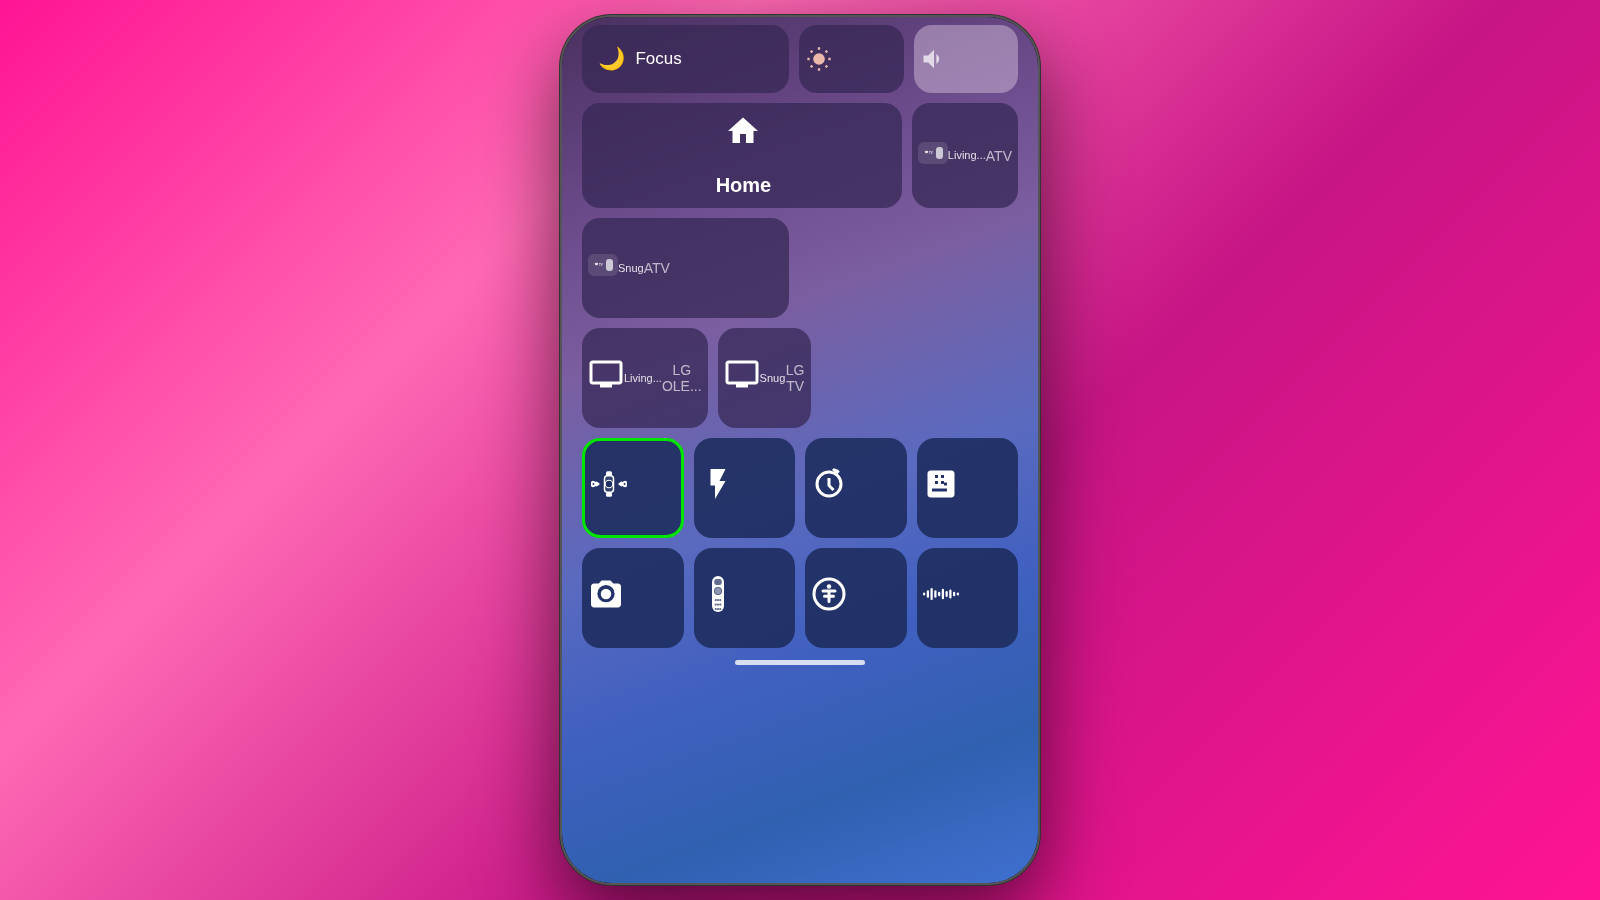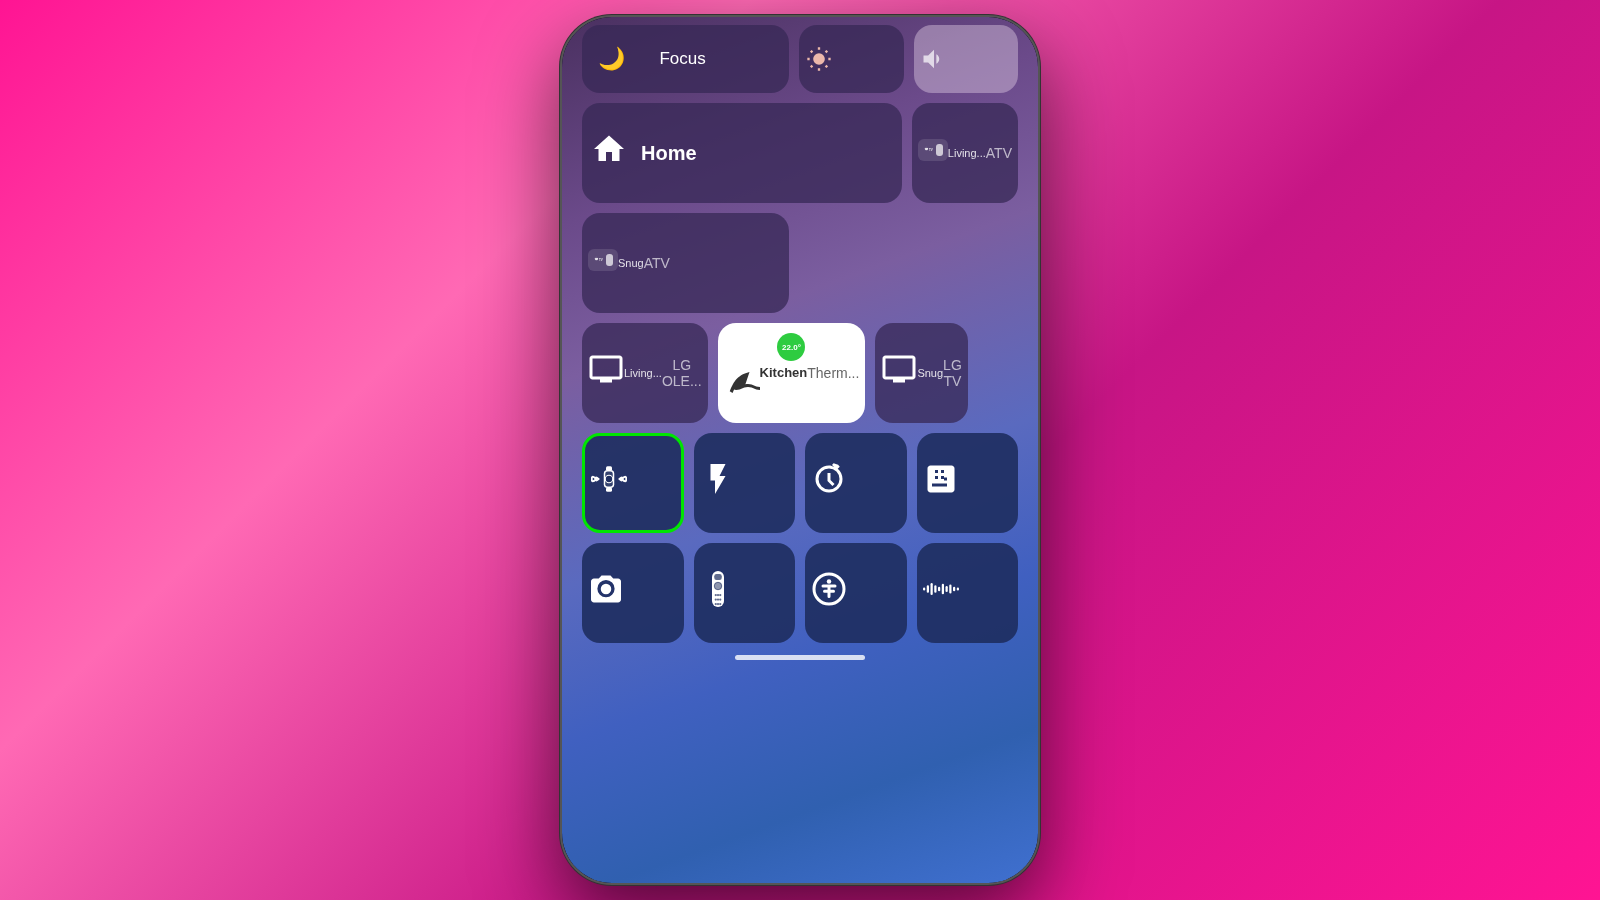--- a/index.html
+++ b/index.html
@@ -120,21 +120,21 @@
       text-align: center;
     }
 
     .tile.white-bg .tile-sublabel {
       color: #666;
     }
 
     
     .tile.home-tile {
       grid-column: span 2;
-      flex-direction: row;
+      flex-direction: column;
       justify-content: flex-start;
       padding-left: 9px;
       gap: 14px;
     }
 
     .tile.home-tile .tile-label {
       font-size: 20px;
       font-weight: 600;
       color: white;
     }
@@ -194,21 +194,21 @@
   </style>
 </head>
 <body>
 
 <div class="phone-frame">
   <div class="phone-screen">
 
     <div class="top-row">
       <div class="tile" style="flex:2; min-height:60px; flex-direction:row; gap:10px; padding-left:16px; justify-content:flex-start;">
         <span class="crescent-icon">🌙</span>
-        <span style="font-size:17px; font-weight:500; color:white;margin-left:24px;">Focus</span>
+        <span style="font-size:17px; font-weight:500; color:white;">Focus</span>
       </div>
       <div class="tile" style="flex:1; min-height:60px;">
 
         <svg viewBox="0 0 24 24" width="28" height="28" fill="rgba(255,200,180,0.9)">
           <circle cx="12" cy="12" r="5"></circle>
           <line x1="12" y1="2" x2="12" y2="4" stroke="rgba(255,200,180,0.9)" stroke-width="2"></line>
           <line x1="12" y1="20" x2="12" y2="22" stroke="rgba(255,200,180,0.9)" stroke-width="2"></line>
           <line x1="2" y1="12" x2="4" y2="12" stroke="rgba(255,200,180,0.9)" stroke-width="2"></line>
           <line x1="20" y1="12" x2="22" y2="12" stroke="rgba(255,200,180,0.9)" stroke-width="2"></line>
           <line x1="4.93" y1="4.93" x2="6.34" y2="6.34" stroke="rgba(255,200,180,0.9)" stroke-width="2"></line>
@@ -269,30 +269,20 @@
       <div class="tile">
         <div class="tile-icon">
           <svg viewBox="0 0 24 24" width="32" height="32" fill="white">
             <path d="M21 3H3c-1.1 0-2 .9-2 2v12c0 1.1.9 2 2 2h5v2h8v-2h5c1.1 0 2-.9 2-2V5c0-1.1-.9-2-2-2zm0 14H3V5h18v12z"></path>
           </svg>
         </div>
         <div class="tile-label">Living...</div>
         <div class="tile-sublabel">LG OLE...</div>
       </div>
 
-      <div class="tile white-bg">
-        <div class="temp-badge">22.0°</div>
-        <div class="tile-icon" style="margin-top:18px;">
-          <svg viewBox="0 0 24 24" width="32" height="32" fill="#555">
-            <path d="M17 8C8 10 5.9 16.17 3.82 20.82L5.71 22l1-2.3A4.49 4.49 0 008 20c4 0 4-2 8-2s4 2 8 2v-2c-4 0-4-2-8-2c-.64 0-1.2.05-1.73.12L17 8z"></path>
-          </svg>
-        </div>
-        <div class="tile-label" style="color:#333; font-weight:600;">Kitchen</div>
-        <div class="tile-sublabel" style="color:#666;">Therm...</div>
-      </div>
 
 
       <div class="tile">
         <div class="tile-icon">
           <svg viewBox="0 0 24 24" width="32" height="32" fill="white">
             <path d="M21 3H3c-1.1 0-2 .9-2 2v12c0 1.1.9 2 2 2h5v2h8v-2h5c1.1 0 2-.9 2-2V5c0-1.1-.9-2-2-2zm0 14H3V5h18v12z"></path>
           </svg>
         </div>
         <div class="tile-label">Snug</div>
         <div class="tile-sublabel">LG TV</div>

